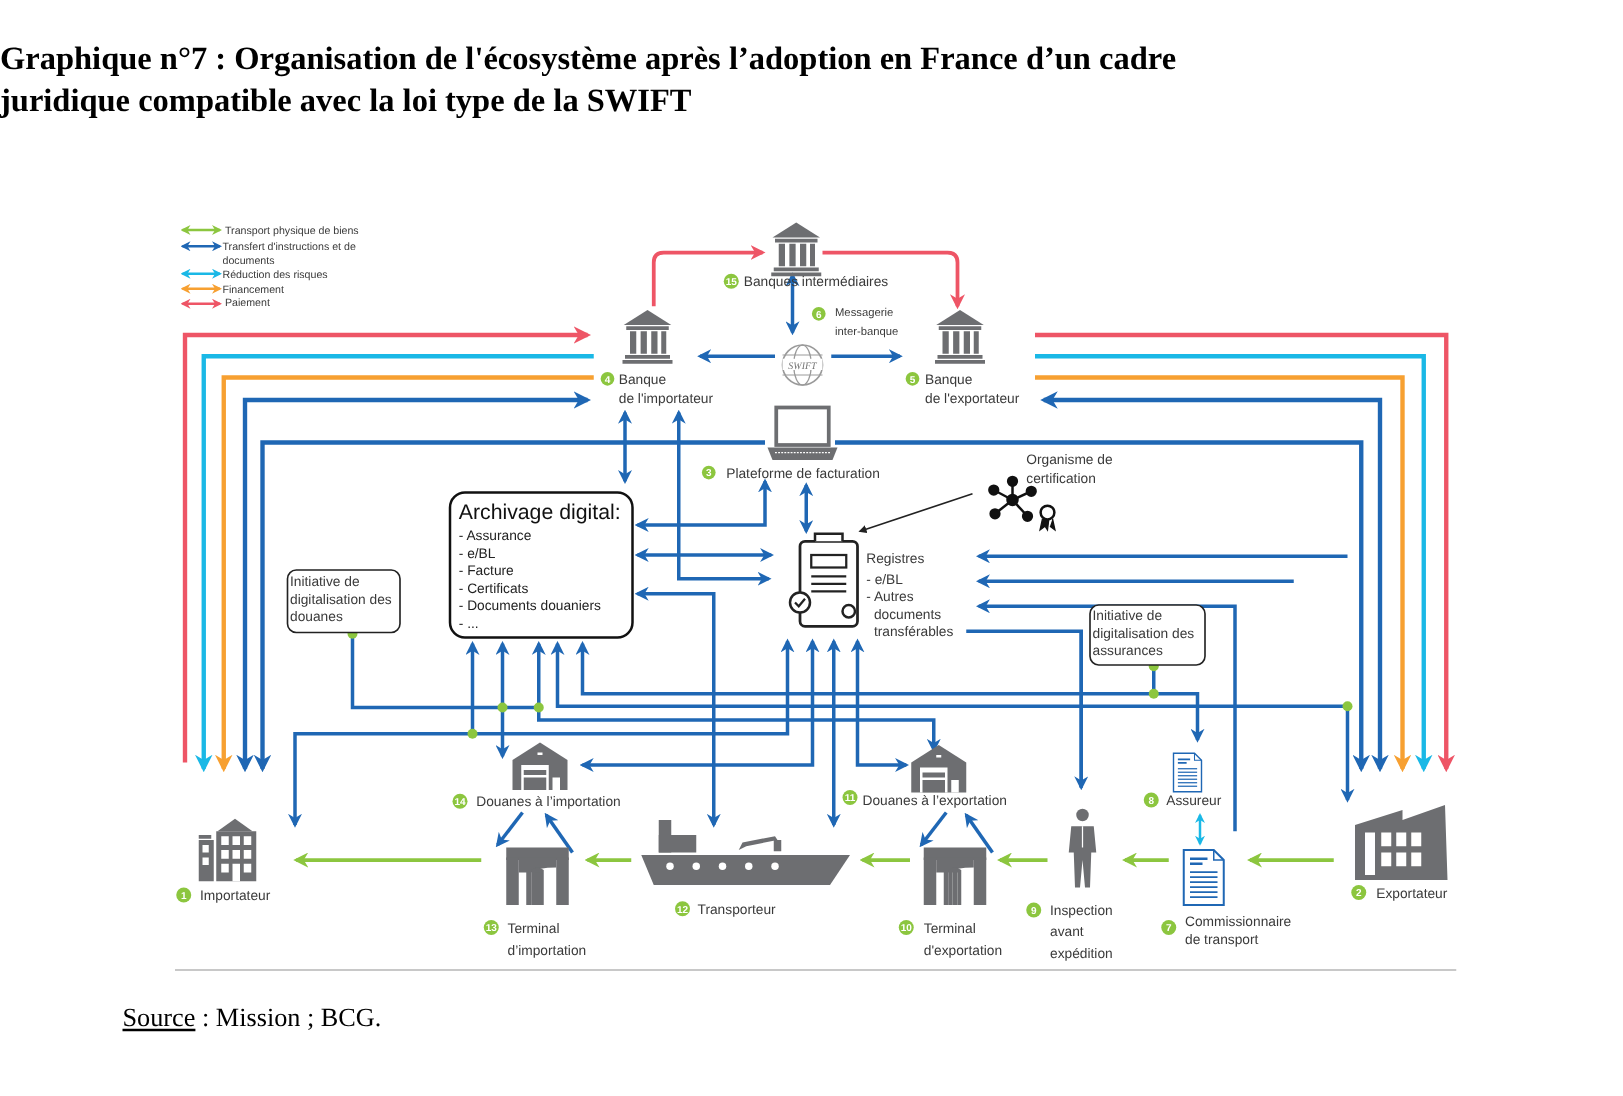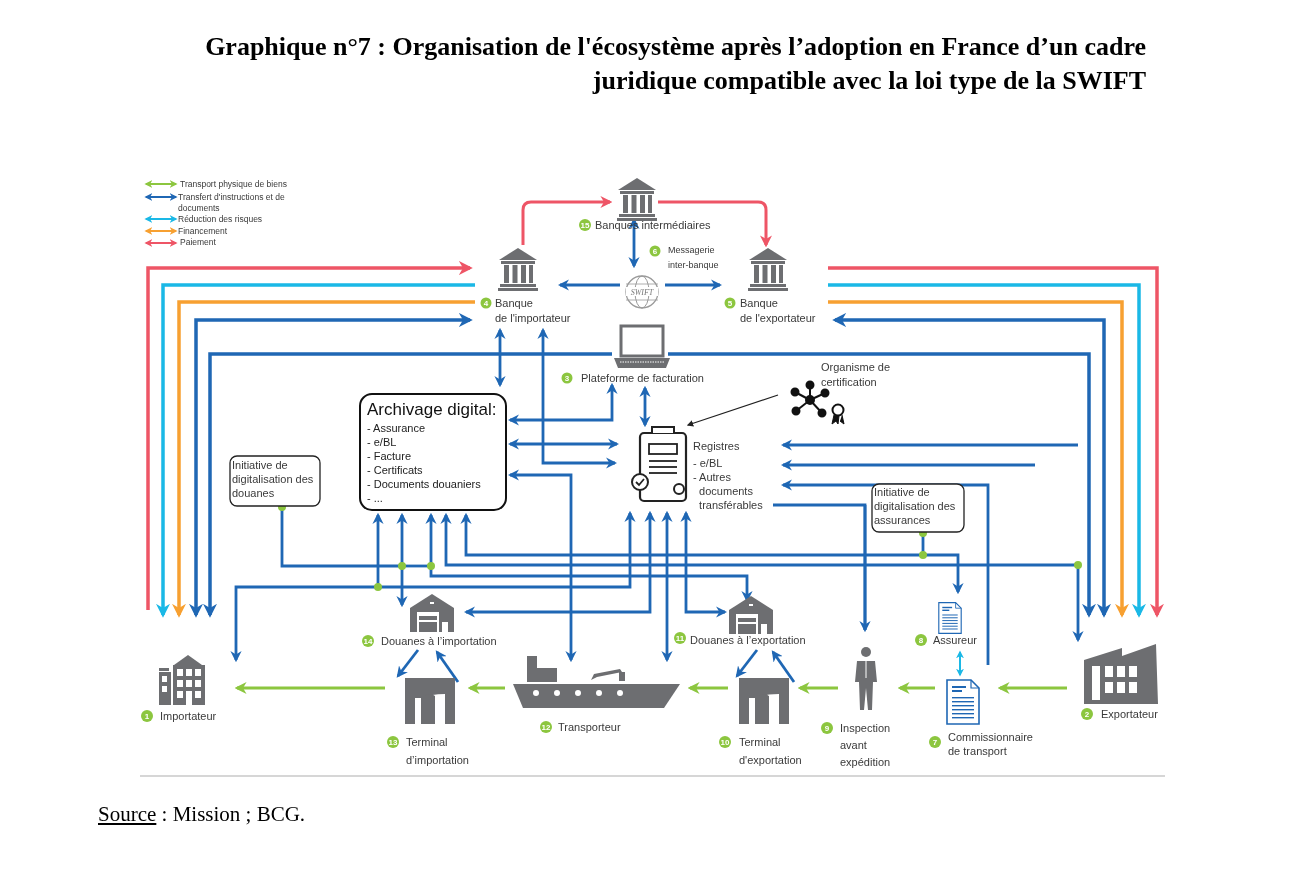--- a/index.html
+++ b/index.html
@@ -1,17 +1,17 @@
 <!DOCTYPE html>
 <html><head>
 <meta charset="utf-8">
 <style>
   html,body{margin:0;padding:0;background:#ffffff;}
   body{width:1298px;height:877px;position:relative;overflow:hidden;font-family:"Liberation Serif",serif;}
-  .title{position:absolute;left:0;top:30px;width:1146px;text-align:right;font-family:"Liberation Serif",serif;font-weight:bold;font-size:26px;line-height:34px;color:#000;}
+  .title{position:absolute;left:0;top:30px;width:1146px;text-align:left;font-family:"Liberation Serif",serif;font-weight:bold;font-size:26px;line-height:34px;color:#000;}
   .title div{white-space:nowrap;}
   .source{position:absolute;left:98px;top:802px;font-family:"Liberation Serif",serif;font-size:21px;color:#000;}
   .source .u{text-decoration:underline;}
   svg#diagram{position:absolute;left:0;top:0;}
   svg text{font-family:"Liberation Sans",sans-serif;fill:#3a3a3a;}
   .lbl{font-size:11px;}
   .sm{font-size:9px;}
   .leg{font-size:8.5px;}
   .num{font-size:8px;font-weight:bold;fill:#fff;}
   .big{font-size:17px;fill:#111;}

